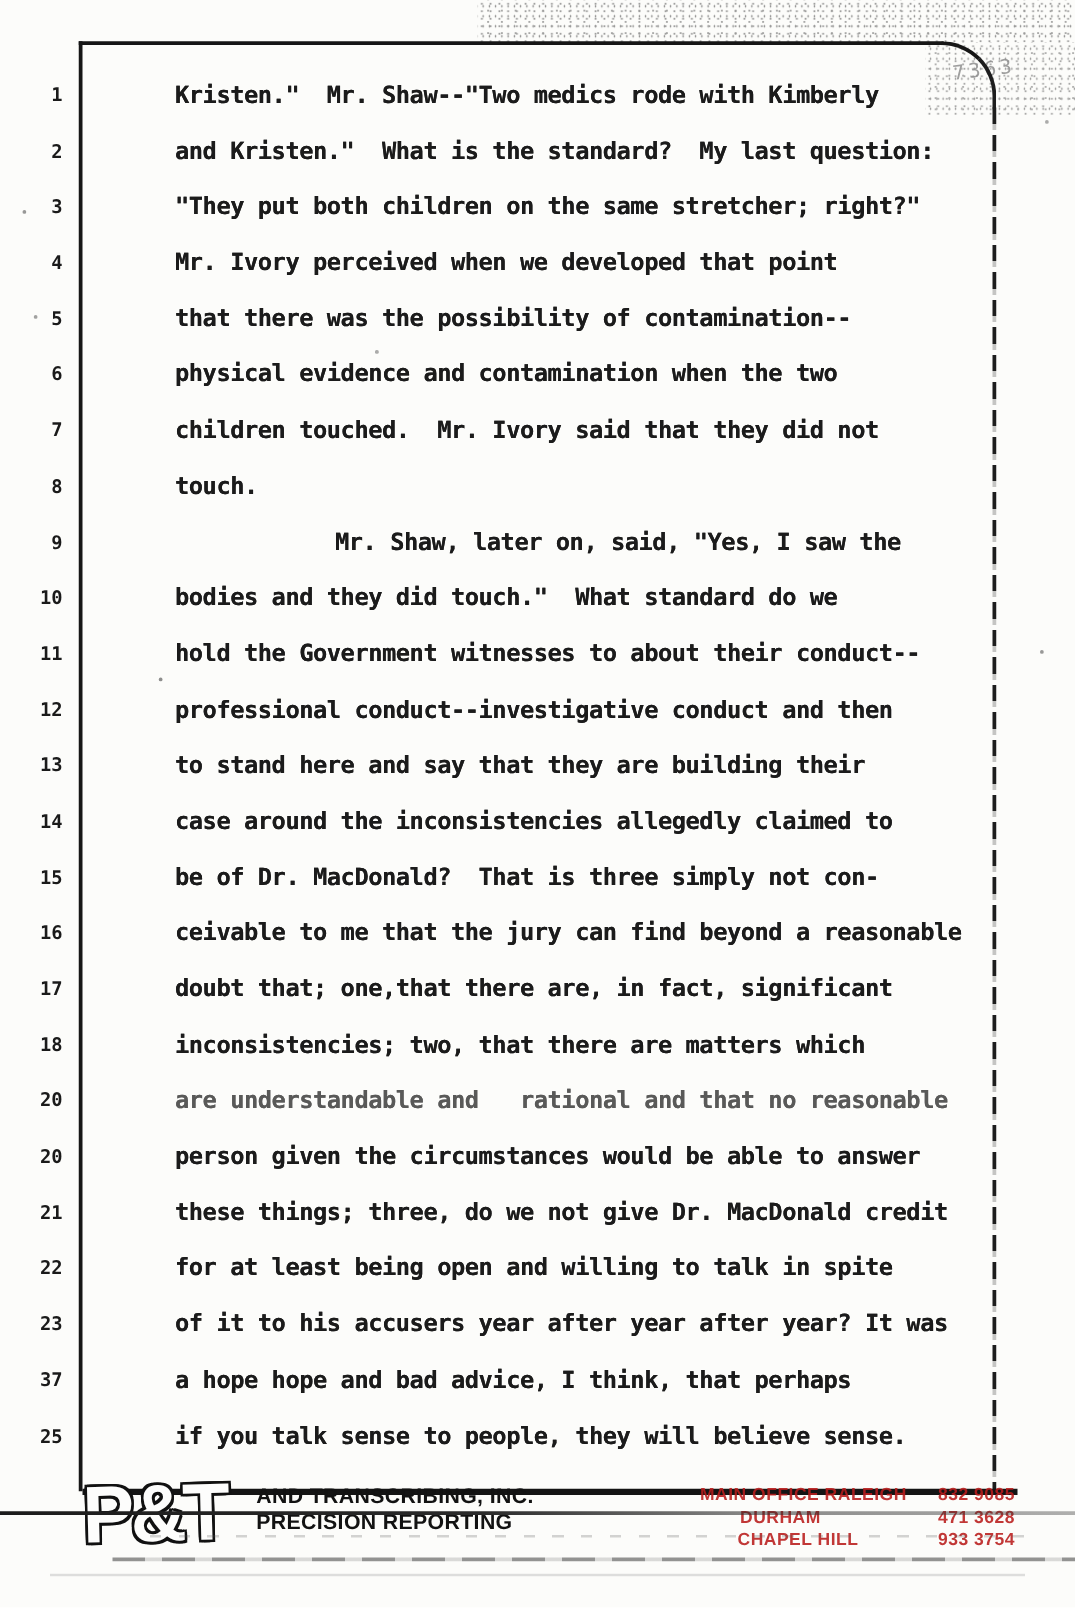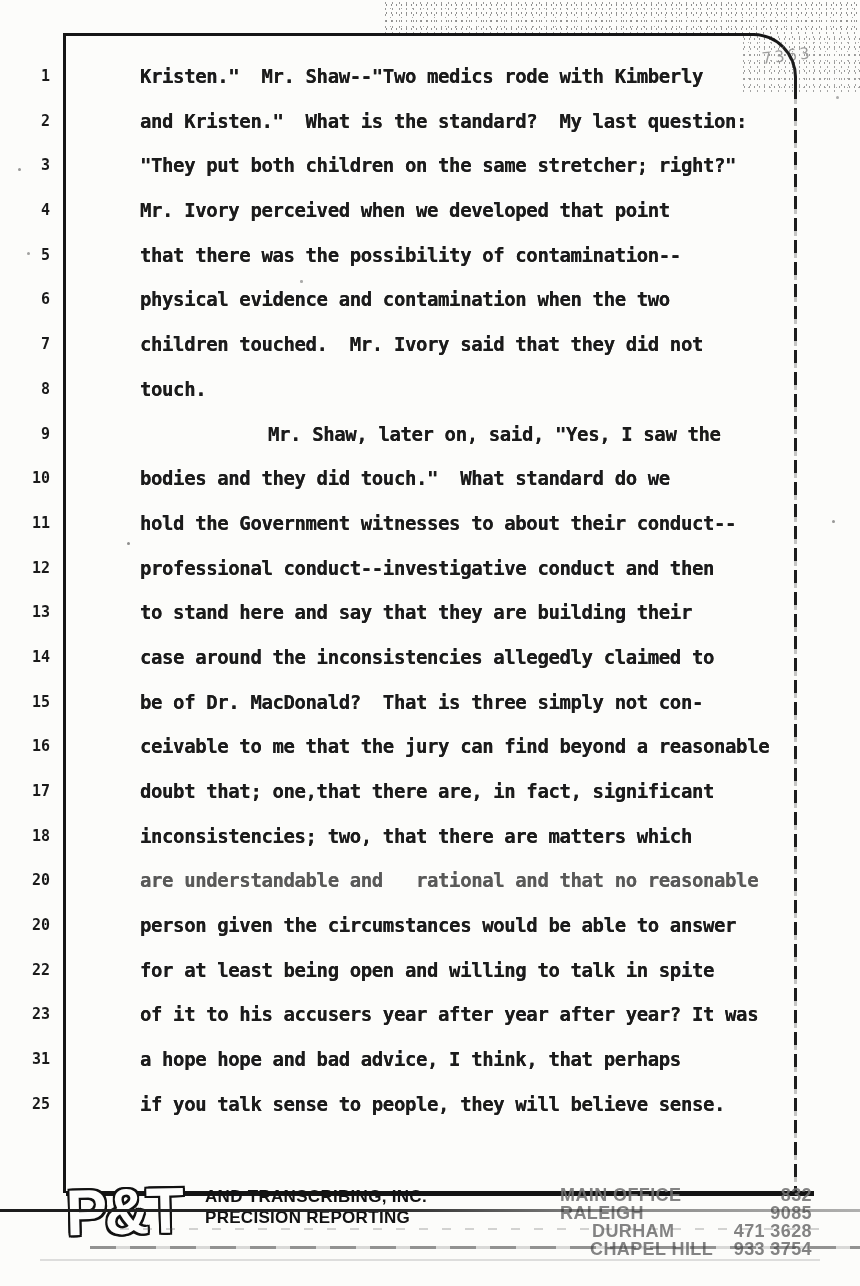--- a/index.html
+++ b/index.html
@@ -66,21 +66,21 @@
     transform:rotate(-1.5deg) scaleY(1.04);
   }
   .company{
     position:absolute;left:205px;top:1186px;
     font-family:"Liberation Sans", sans-serif;font-weight:700;
     font-size:17px;line-height:21px;letter-spacing:.3px;color:#121212;
   }
   .offices{
     position:absolute;left:560px;top:1186px;width:252px;
     font-family:"Liberation Sans", sans-serif;font-weight:700;
-    font-size:18px;line-height:18px;letter-spacing:.4px;color:#737373;
+    font-size:14px;line-height:18px;letter-spacing:.4px;color:#b91c1c;
     opacity:.88;
   }
   .office-row{display:flex;justify-content:space-between;}
   .office-row.r2{padding-left:32px;gap:36px;}
   .office-row.r3{padding-left:30px;}
   .office-phone{text-align:right;}
   
   .streak{position:absolute;left:0;}
   .s1{top:1209px;width:860px;height:3px;
       background:linear-gradient(to right,#1c1c1c 0,#2a2a2a 45%,rgba(40,40,40,.55) 70%,rgba(60,60,60,.4) 100%);}
@@ -182,29 +182,33 @@
       </div>
       <div class="trow">
         <span class="lnum">20</span>
         <span class="ltext faded">are understandable and   rational and that no reasonable</span>
       </div>
       <div class="trow">
         <span class="lnum">20</span>
         <span class="ltext">person given the circumstances would be able to answer</span>
       </div>
       <div class="trow">
+        <span class="lnum">21</span>
+        <span class="ltext">these things; three, do we not give Dr. MacDonald credit</span>
+      </div>
+      <div class="trow">
         <span class="lnum">22</span>
         <span class="ltext">for at least being open and willing to talk in spite</span>
       </div>
       <div class="trow">
         <span class="lnum">23</span>
         <span class="ltext">of it to his accusers year after year after year? It was</span>
       </div>
       <div class="trow">
-        <span class="lnum">31</span>
+        <span class="lnum">37</span>
         <span class="ltext">a hope hope and bad advice, I think, that perhaps</span>
       </div>
       <div class="trow">
         <span class="lnum">25</span>
         <span class="ltext">if you talk sense to people, they will believe sense.</span>
       </div>
     </div>
 
   <div class="logo">P&amp;T</div>
   <div class="company">

